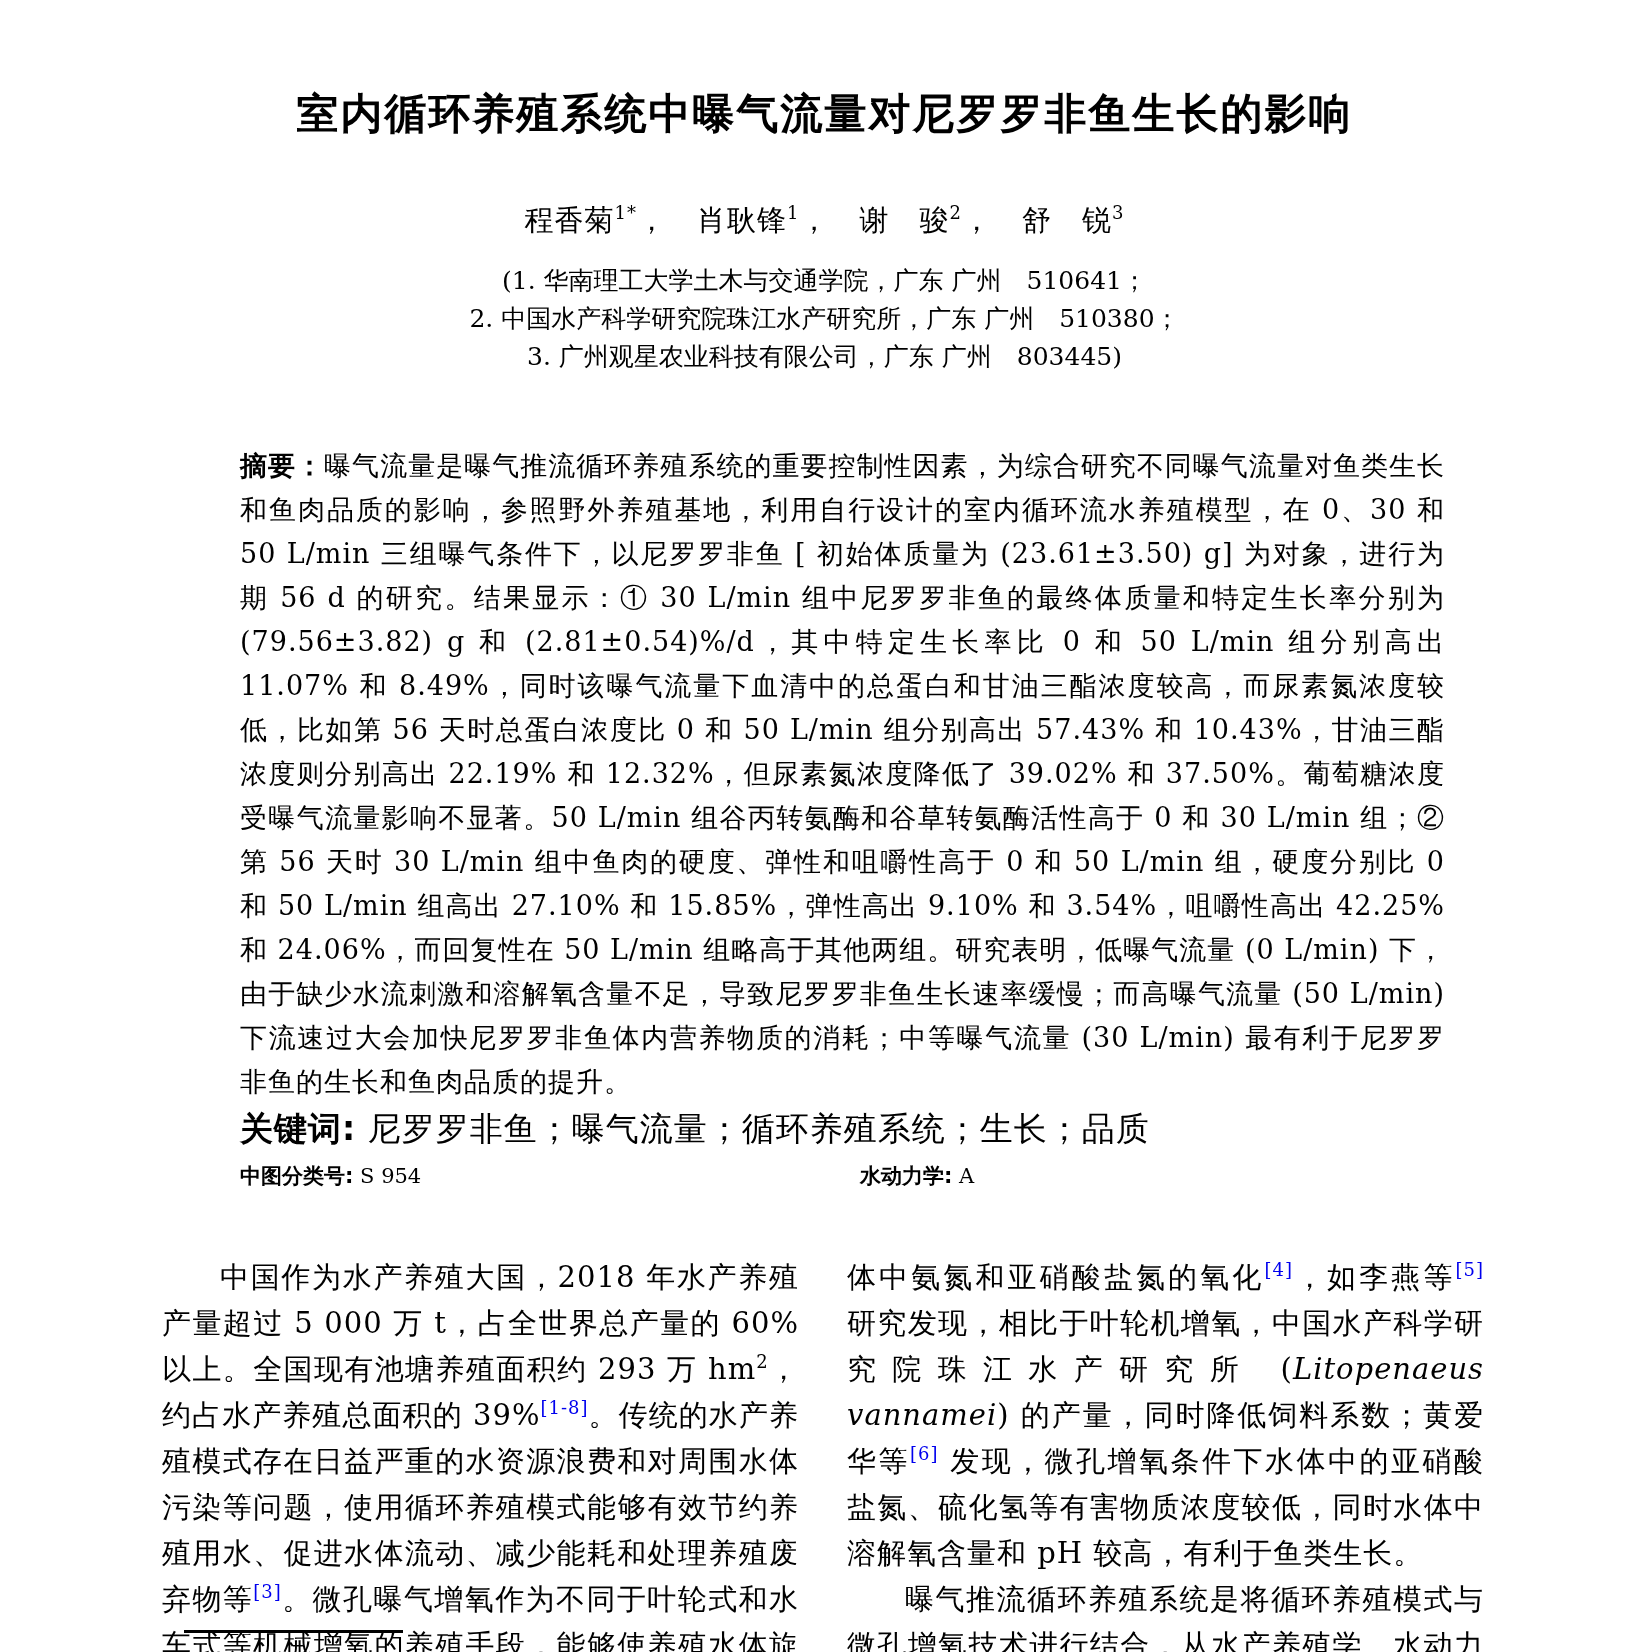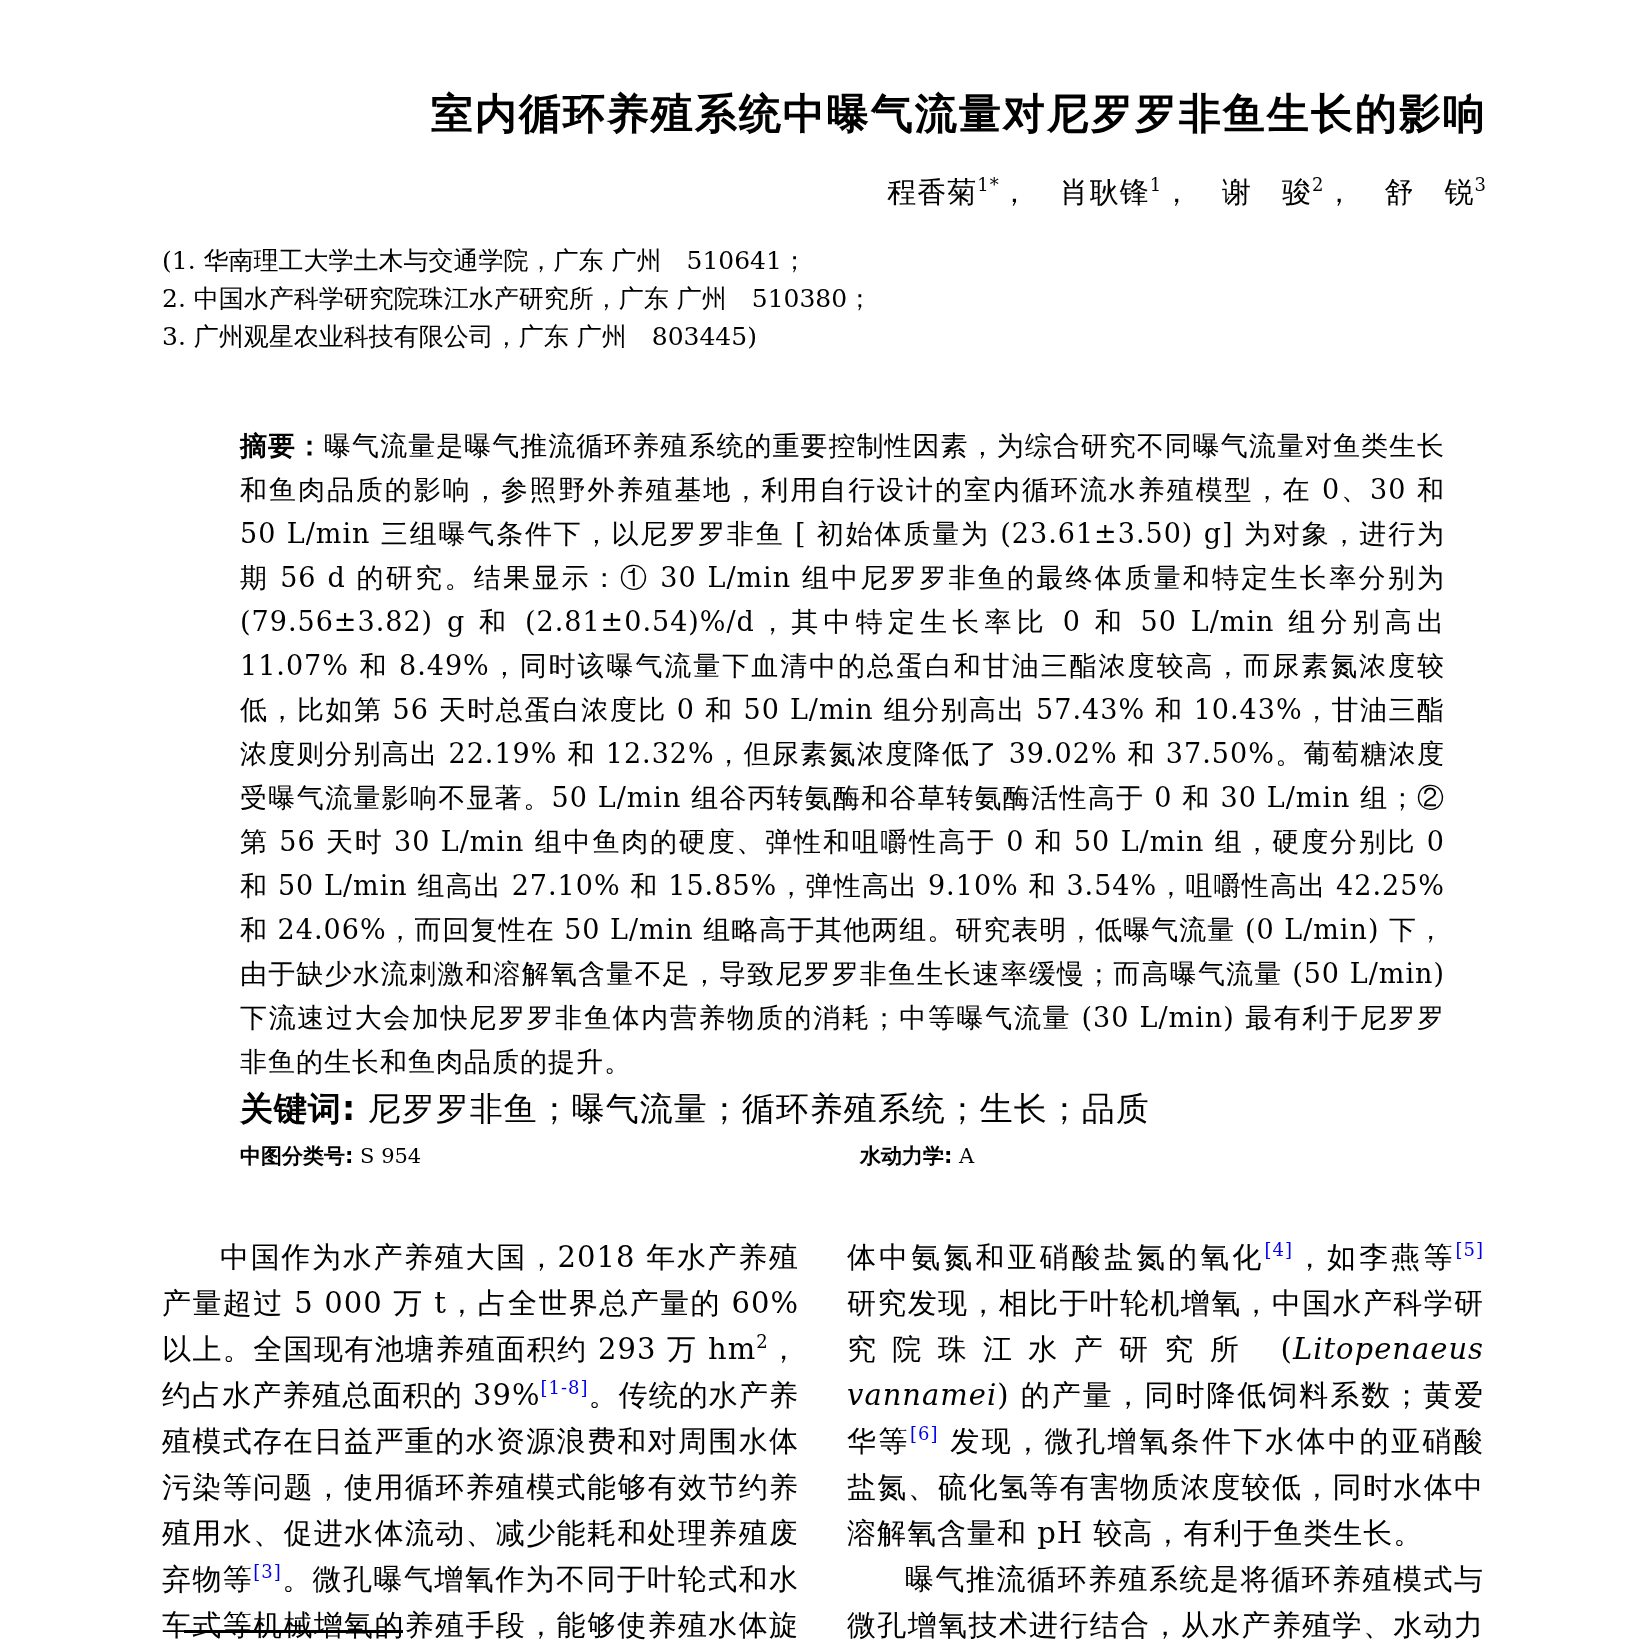--- a/index.html
+++ b/index.html
@@ -12,28 +12,28 @@
   .page {
     position: relative;
     width: 1637px; height: 1652px;
     padding: 56px 150px 0 162px;
     box-sizing: border-box;
   }
   .paper-title {
     font-family: "DejaVu Sans", "Liberation Sans", sans-serif;
     font-weight: bold;
     font-size: 42px; line-height: 60px;
-    text-align: right; letter-spacing: 2px;
+    text-align: center; letter-spacing: 2px;
   }
   .authors-line {
-    margin-top: 28px; text-align: right;
+    margin-top: 56px; text-align: center;
     font-size: 29px; line-height: 40px; letter-spacing: 1px;
   }
   .authors-line sup { font-size: 18px; }
-  .affiliations { margin-top: 30px; }
+  .affiliations { margin-top: 22px; text-align: center; }
   .affiliation-line { font-size: 25px; line-height: 38px; }
   .abstract-block {
     margin-top: 68px; padding-left: 78px; padding-right: 42px;
     font-size: 27px; line-height: 44px;
     text-align: justify; text-justify: inter-character;
     letter-spacing: 1px;
   }
   .bold-label {
     font-family: "DejaVu Sans", "Liberation Sans", sans-serif;
     font-weight: bold;

